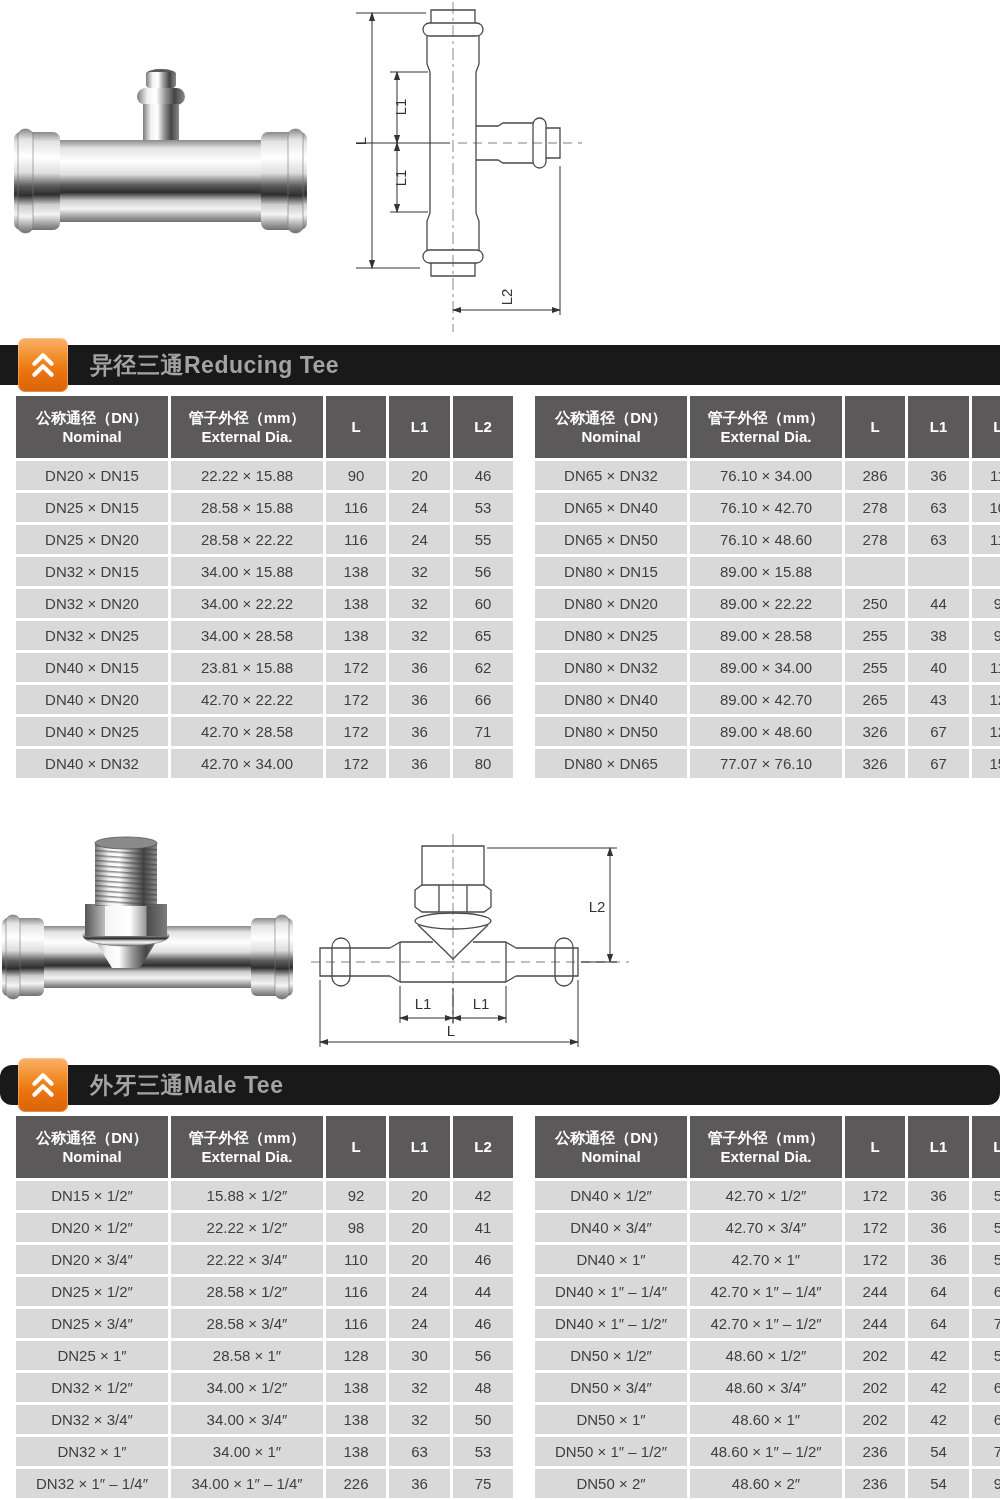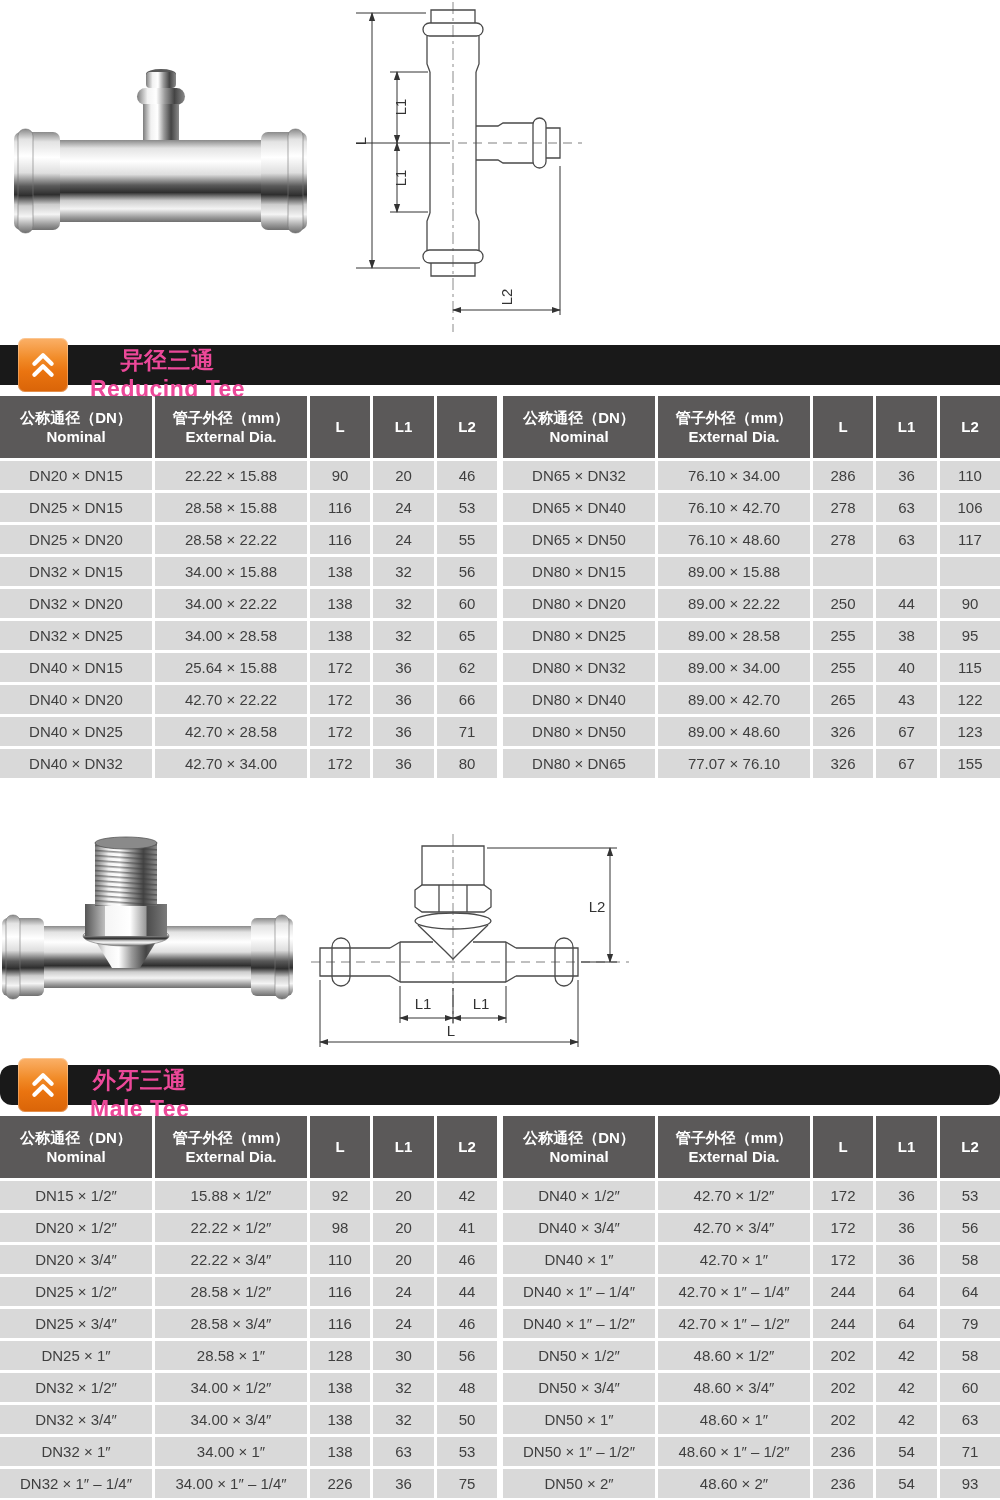--- a/index.html
+++ b/index.html
@@ -3,30 +3,30 @@
 <meta charset="utf-8">
 <style>
   html,body{margin:0;padding:0;background:#fff;}
   .page{position:relative;width:1000px;height:1500px;background:#fff;overflow:hidden;
         font-family:"Liberation Sans",sans-serif;}
   .abs{position:absolute;}
 
   
   .banner{position:absolute;left:0;width:1000px;height:40px;background:#191919;}
   .banner .title{position:absolute;left:90px;top:0;height:40px;display:flex;align-items:center;
-                 color:#ec4899;font-size:23px;font-weight:600;letter-spacing:.5px;flex-direction:column;}
+                 color:#a3a3a3;font-size:23px;font-weight:600;letter-spacing:.5px;}
   .tab{position:absolute;left:18px;top:-7px;width:50px;height:54px;border-radius:7px;
        background:linear-gradient(180deg,#fbb169 0%,#f18b28 38%,#ea7410 62%,#d96408 100%);
        box-shadow:inset 0 0 0 1px rgba(255,255,255,.28);
        display:flex;align-items:center;justify-content:center;}
 
   
   .tblwrap{position:absolute;left:0;width:1000px;display:flex;gap:6px;}
   .half{display:grid;grid-template-columns:152px 152px 60px 61px 60px;
-        grid-template-rows:62px repeat(10,29px);gap:3px;width:497px;}
+        grid-template-rows:62px repeat(10,29px);gap:3px;width:497px;padding-left:16px;}
   .th{background:#5b5959;color:#fff;display:flex;flex-direction:column;align-items:center;
       justify-content:center;font-weight:bold;font-size:15px;line-height:1.3;text-align:center;}
   .td{background:#d9d9d9;color:#3f3f3f;display:flex;align-items:center;justify-content:center;
       font-size:15px;white-space:nowrap;}
   .row{display:contents;}
 
   
   .ln{stroke:#4a4a4a;stroke-width:1.3;fill:none;}
   .dim{stroke:#333;stroke-width:1;fill:none;}
   .cl{stroke:#8a8a8a;stroke-width:1;fill:none;stroke-dasharray:12 4 3 4;}
@@ -180,21 +180,21 @@
         </div>
         <div class="row">
           <div class="td">DN32 × DN25</div>
           <div class="td">34.00 × 28.58</div>
           <div class="td">138</div>
           <div class="td">32</div>
           <div class="td">65</div>
         </div>
         <div class="row">
           <div class="td">DN40 × DN15</div>
-          <div class="td">25.64 × 15.88</div>
+          <div class="td">23.81 × 15.88</div>
           <div class="td">172</div>
           <div class="td">36</div>
           <div class="td">62</div>
         </div>
         <div class="row">
           <div class="td">DN40 × DN20</div>
           <div class="td">42.70 × 22.22</div>
           <div class="td">172</div>
           <div class="td">36</div>
           <div class="td">66</div>

